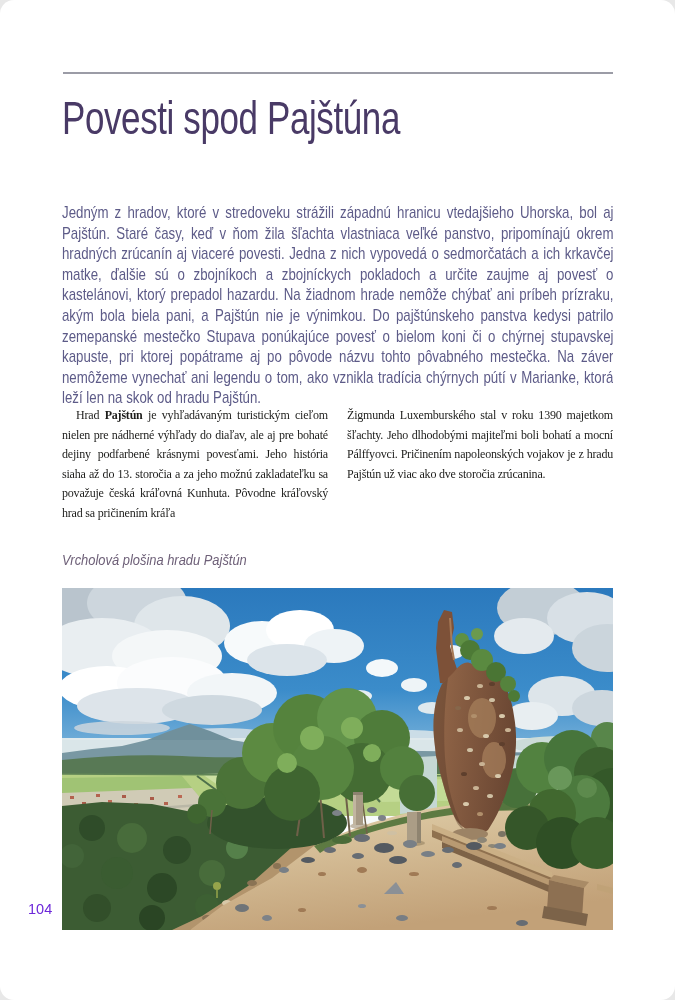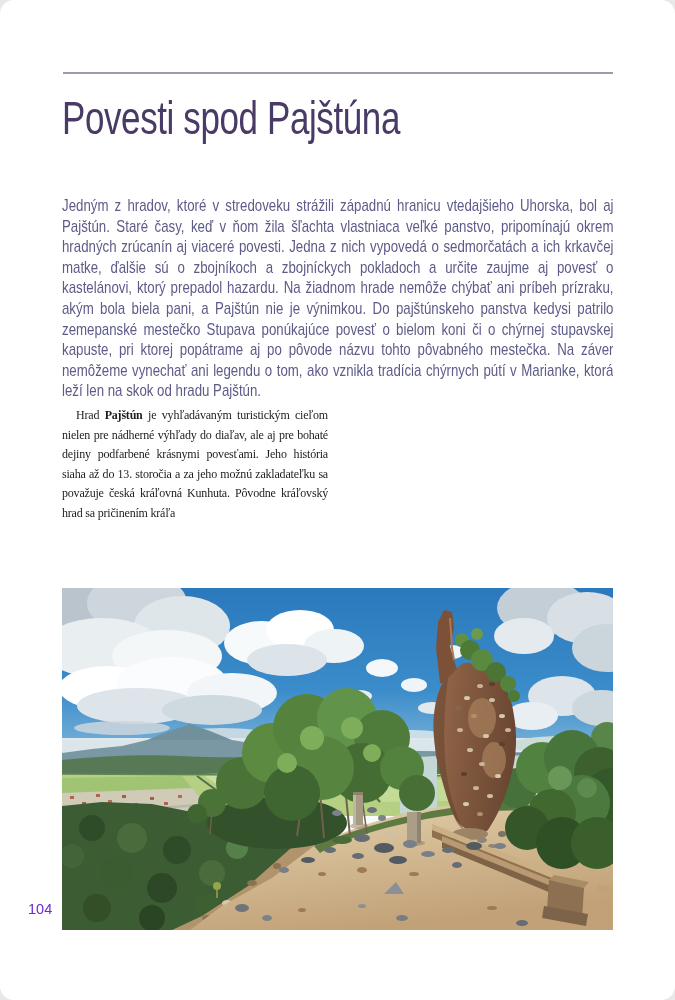--- a/index.html
+++ b/index.html
@@ -13,21 +13,21 @@
     position:absolute; left:63px; top:72px; width:550px; height:2px;
     background:#9b9ca6;
   }
   .title {
     position:absolute; left:62px; top:92px; margin:0; width:551px;
     font-size:46px; font-weight:400; color:#493a66; line-height:1.15;
     white-space:nowrap;
   }
   .cond-xl { display:inline-block; transform:scaleX(0.76); transform-origin:0 50%; letter-spacing:-0.5px; }
   .intro {
-    position:absolute; left:62px; top:196px; width:551px; height:206px; overflow:hidden;
+    position:absolute; left:62px; top:203px; width:551px; height:206px; overflow:hidden;
   }
   .intro-inner {
     width:707px; transform:scaleX(0.78); transform-origin:0 0;
     font-size:17px; line-height:20.6px; color:#5d5b88;
     text-align:justify; letter-spacing:0;
   }
   .columns {
     position:absolute; left:62px; top:406px; width:551px; height:147px;
     overflow:hidden; display:flex; gap:19px;
     font-family:"Liberation Serif", serif;
@@ -60,23 +60,25 @@
 
   <div class="intro">
     <div class="intro-inner">Jedným z hradov, ktoré v stredoveku strážili západnú hranicu vtedajšieho Uhorska, bol aj Pajštún. Staré časy, keď v ňom žila šľachta vlastniaca veľké panstvo, pripomínajú okrem hradných zrúcanín aj viaceré povesti. Jedna z nich vypovedá o sedmorčatách a ich krkavčej matke, ďalšie sú o zbojníkoch a zbojníckych pokladoch a určite zaujme aj povesť o kastelánovi, ktorý prepadol hazardu. Na žiadnom hrade nemôže chýbať ani príbeh prízraku, akým bola biela pani, a Pajštún nie je výnimkou. Do pajštúnskeho panstva kedysi patrilo zemepanské mestečko Stupava ponúkajúce povesť o bielom koni či o chýrnej stupavskej kapuste, pri ktorej popátrame aj po pôvode názvu tohto pôvabného mestečka. Na záver nemôžeme vynechať ani legendu o tom, ako vznikla tradícia chýrnych pútí v Marianke, ktorá leží len na skok od hradu Pajštún.</div>
   </div>
 
   <div class="columns">
     <div class="col">
       <p class="body-p indent"><span>Hrad </span><strong>Pajštún</strong><span> je vyhľadávaným turistickým cieľom nielen pre nádherné výhľady do diaľav, ale aj pre bohaté dejiny podfarbené krásnymi povesťami. Jeho história siaha až do 13. storočia a za jeho možnú zakladateľku sa považuje česká kráľovná Kunhuta. Pôvodne kráľovský hrad sa pričinením kráľa</span></p>
     </div>
     <div class="col">
+      <p class="body-p">Žigmunda Luxemburského stal v roku 1390 majetkom šľachty. Jeho dlhodobými majiteľmi boli bohatí a mocní Pálffyovci. Pričinením napoleonských vojakov je z hradu Pajštún už viac ako dve storočia zrúcanina.</p>
     </div>
   </div>
 
+  <div class="caption"><span class="cond-caption">Vrcholová plošina hradu Pajštún</span></div>
 
   <svg class="photo" viewBox="0 0 551 342" preserveAspectRatio="none" xmlns="http://www.w3.org/2000/svg">
     <defs>
       <linearGradient id="skyG" x1="0" y1="0" x2="0" y2="1">
         <stop offset="0" stop-color="#2b79bd"></stop>
         <stop offset="0.55" stop-color="#3b8cca"></stop>
         <stop offset="1" stop-color="#8fc0e0"></stop>
       </linearGradient>
       <linearGradient id="sandG" x1="0" y1="0" x2="0.4" y2="1">
         <stop offset="0" stop-color="#e3d3ae"></stop>

